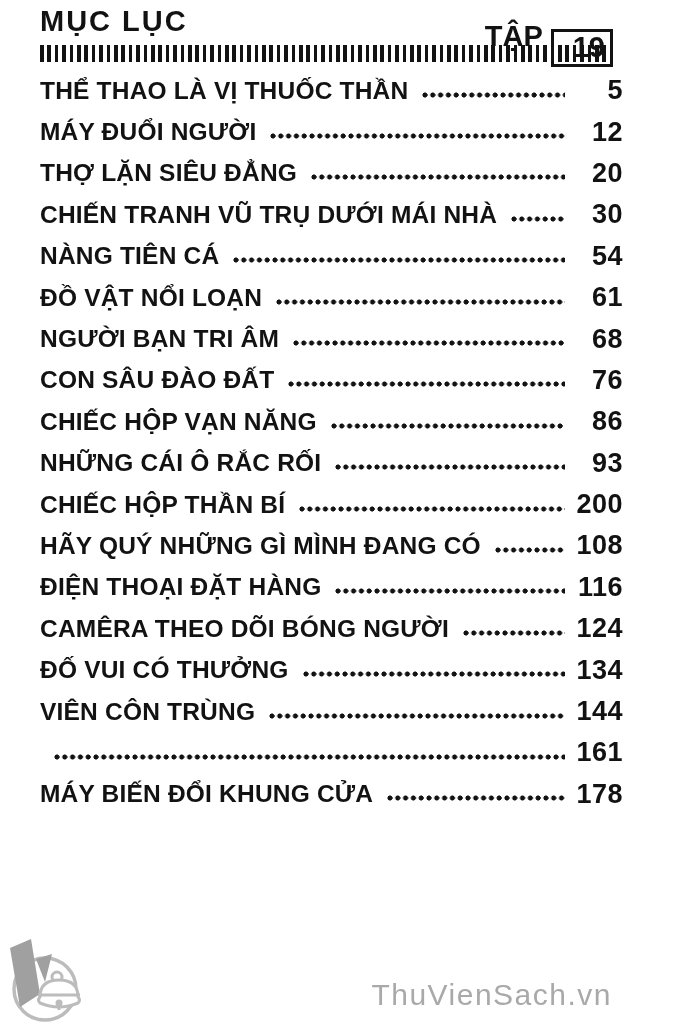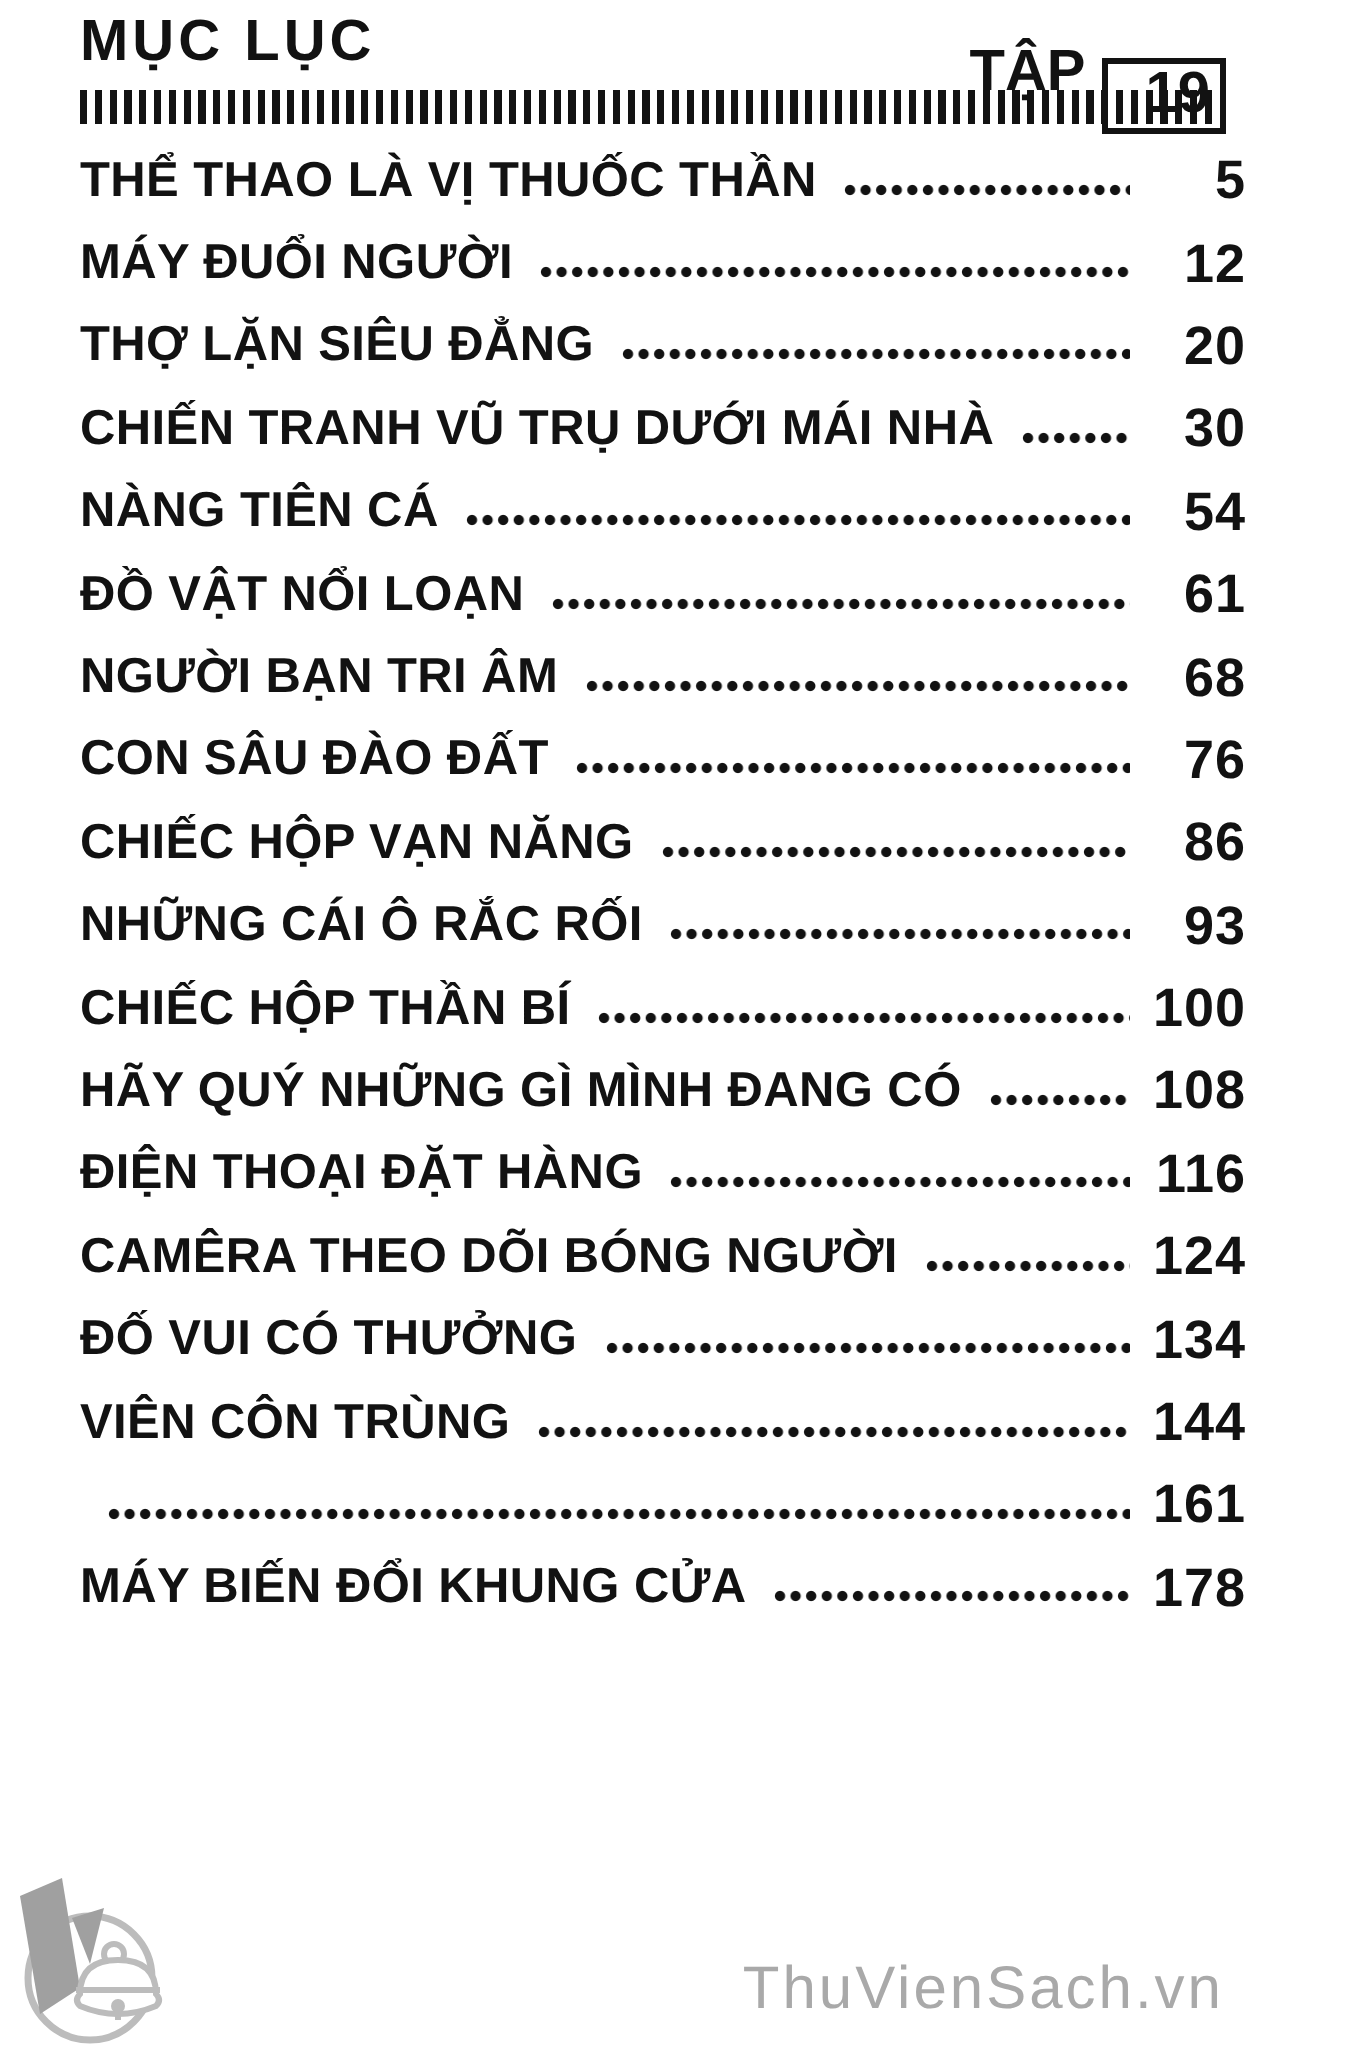--- a/index.html
+++ b/index.html
@@ -121,21 +121,21 @@
         <span class="row-page">86</span>
       </div>
       <div class="row">
         <span class="row-title">NHỮNG CÁI Ô RẮC RỐI</span>
         <span class="leader"></span>
         <span class="row-page">93</span>
       </div>
       <div class="row">
         <span class="row-title">CHIẾC HỘP THẦN BÍ</span>
         <span class="leader"></span>
-        <span class="row-page">100</span>
+        <span class="row-page">200</span>
       </div>
       <div class="row">
         <span class="row-title">HÃY QUÝ NHỮNG GÌ MÌNH ĐANG CÓ</span>
         <span class="leader"></span>
         <span class="row-page">108</span>
       </div>
       <div class="row">
         <span class="row-title">ĐIỆN THOẠI ĐẶT HÀNG</span>
         <span class="leader"></span>
         <span class="row-page">116</span>

